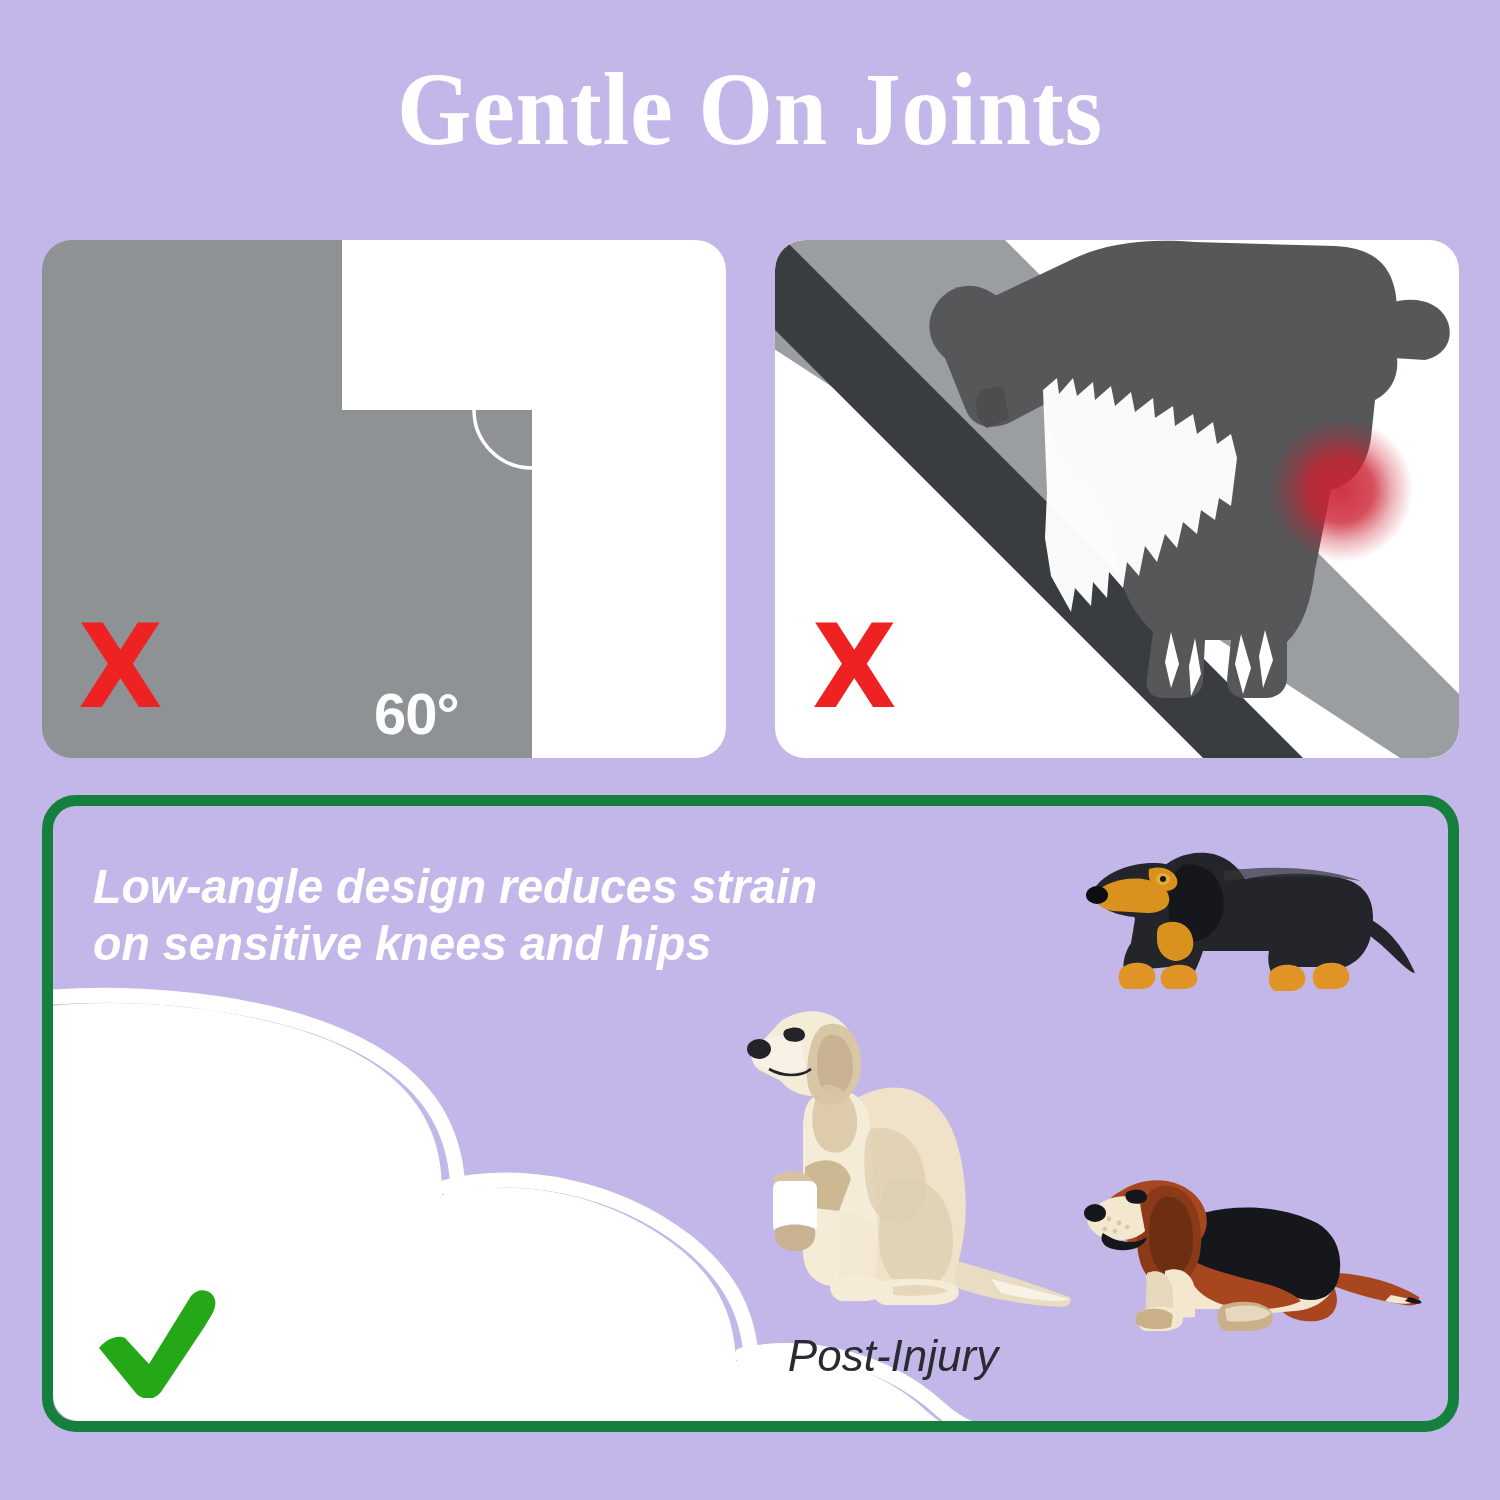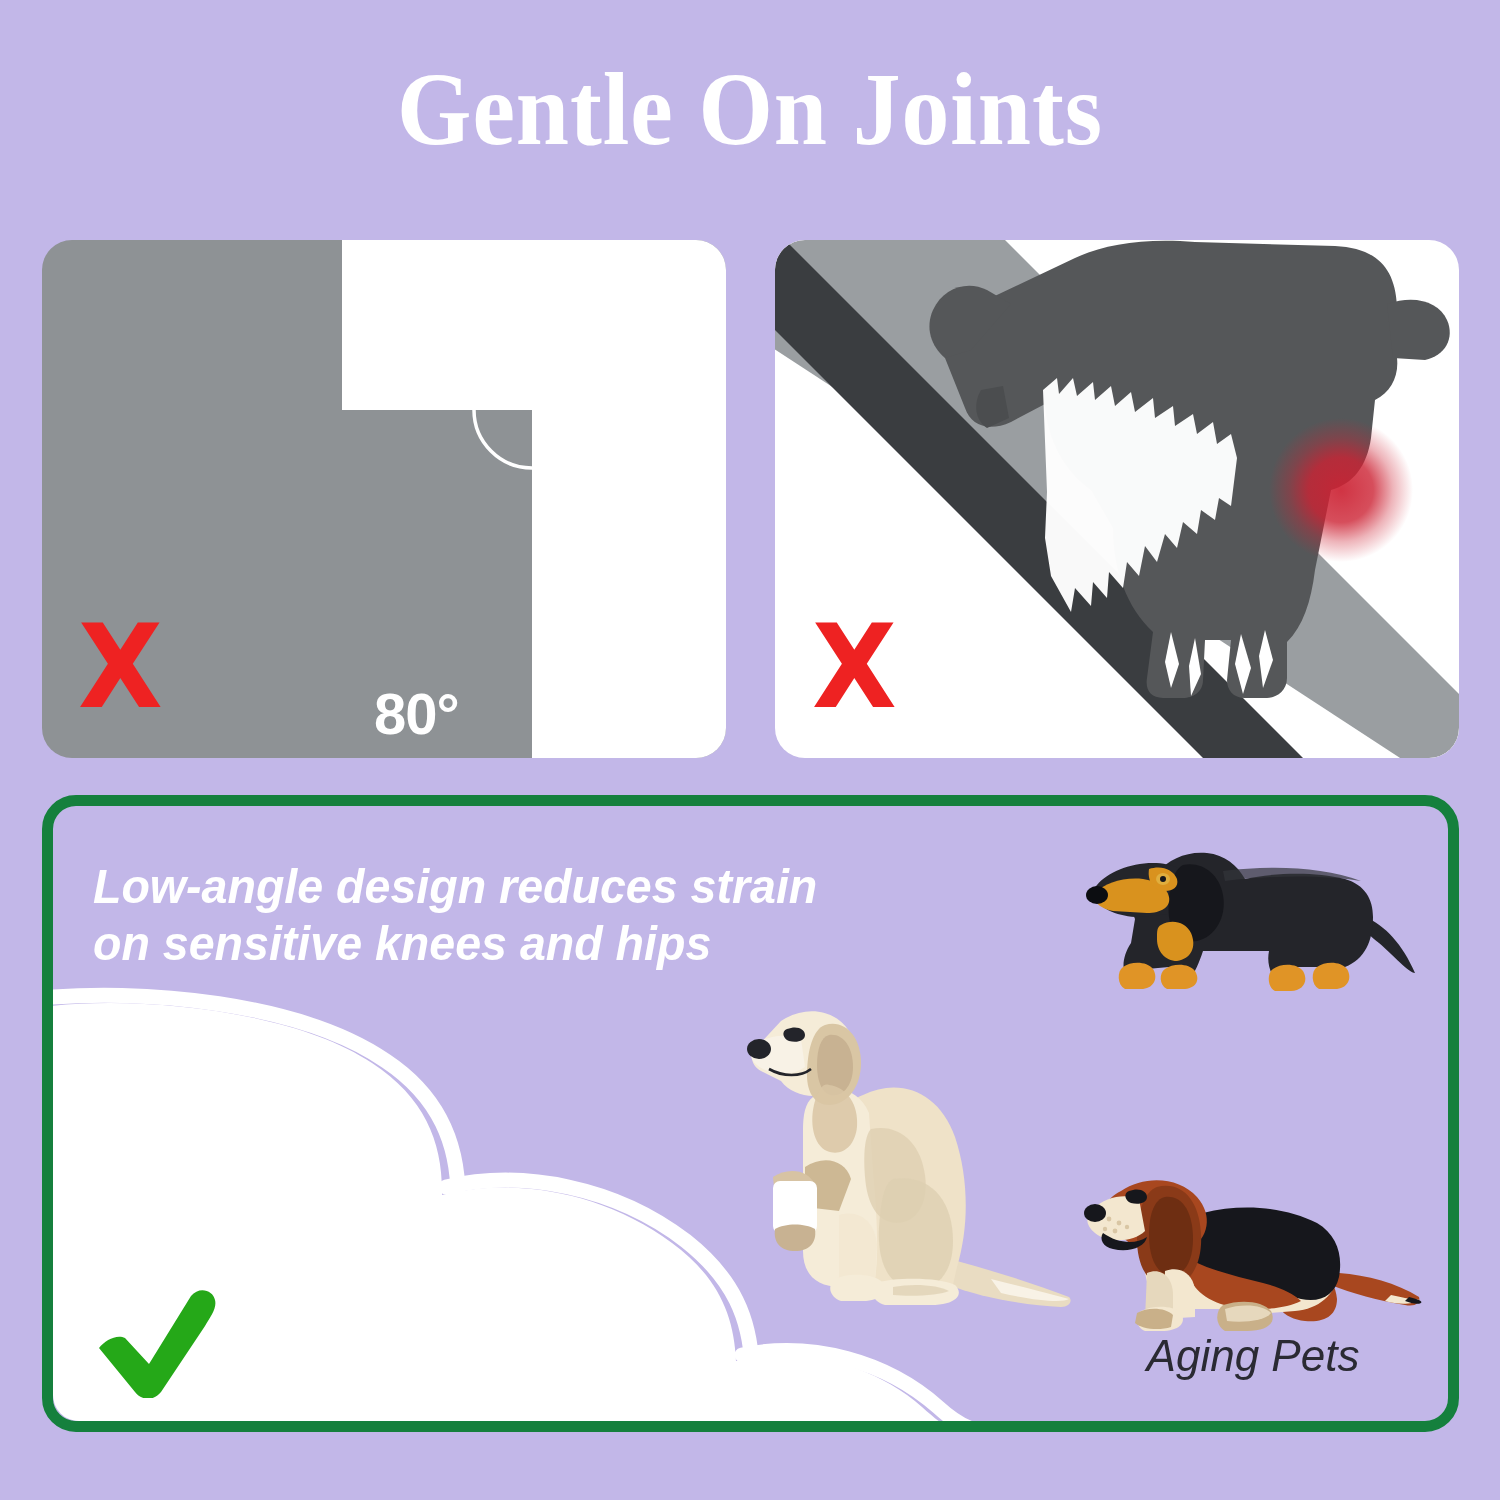--- a/index.html
+++ b/index.html
@@ -143,21 +143,21 @@
 
     <path d="M300 0 H684 V0 V518 H200 Z" fill="none"></path>
     <path d="M300 0 H684 V300 H490 V170 H300 Z" fill="#ffffff"></path>
     <path d="M684 300 H490 V518 H684 Z" fill="#ffffff"></path>
   </svg>
 
   <svg id="angle-arc" viewBox="0 0 684 518" preserveAspectRatio="none">
     <path d="M432 170 A 58 58 0 0 0 490 228" fill="none" stroke="#ffffff" stroke-width="3.5"></path>
   </svg>
 
-  <div id="angle-label">80°</div>
+  <div id="angle-label">60°</div>
 </div>
 
 <div id="x-mark-left">X</div>
 
 <div id="panel-right">
 
   <svg id="ramp-svg" viewBox="0 0 684 518" preserveAspectRatio="none">
     <defs>
       <radialGradient id="painGlow" cx="50%" cy="50%" r="50%">
         <stop offset="0%" stop-color="#cc2233" stop-opacity="0.92"></stop>
@@ -370,20 +370,21 @@
 
       <path d="M96 214 C 116 208 132 220 134 244 L 132 284 L 96 288 Z" fill="#f3e8d2"></path>
 
       <path d="M92 278 C 104 272 128 272 138 280 C 146 290 138 300 120 300 L 98 300 C 86 296 84 284 92 278 Z" fill="#f5ecd8"></path>
 
       <path d="M132 282 C 152 276 196 276 212 284 C 222 294 212 304 188 304 L 142 304 C 128 300 126 288 132 282 Z" fill="#f5ecd8"></path>
 
       <path d="M150 286 C 170 282 196 284 206 290 C 198 294 170 296 150 294 Z" fill="#ddcfb1" opacity="0.7"></path>
     </g>
   </svg>
+  <div class="dog-caption" id="cap-postinjury">Post-Injury</div>
 
   <svg class="dog-fig" id="fig-agingpets" width="360" height="180" viewBox="0 0 360 180">
     <g>
 
       <path d="M266 112 C 294 114 324 122 346 136 C 348 142 342 146 332 144
                C 306 140 278 132 258 124 Z" fill="#a8471f"></path>
       <path d="M318 134 C 330 136 342 140 346 138 C 340 144 326 144 312 140 Z" fill="#f3e7cf"></path>
       <path d="M336 136 C 344 138 350 140 348 142 C 344 144 338 142 332 140 Z" fill="#16171c"></path>
 
       <path d="M206 104 C 236 96 262 112 264 138 C 264 154 252 162 232 160
@@ -430,15 +431,14 @@
       <path d="M92 110 C 108 104 122 114 122 132 L 122 156 L 90 158 Z" fill="#f3e7cf"></path>
       <path d="M74 112 C 88 106 100 116 100 134 L 100 158 L 72 158 Z" fill="#e6d8bd"></path>
 
       <path d="M68 150 C 80 144 100 144 108 152 C 114 162 106 170 88 170 L 72 170 C 62 166 62 154 68 150 Z" fill="#f3e7cf"></path>
       <path d="M64 152 C 74 146 92 146 100 154 L 98 166 C 86 170 68 168 62 162 Z" fill="#c9b089"></path>
 
       <path d="M150 144 C 168 138 190 140 198 150 C 204 162 194 170 174 170 L 152 170 C 142 164 142 150 150 144 Z" fill="#c9b089"></path>
       <path d="M152 148 C 170 142 190 144 198 152 C 192 160 170 162 154 160 Z" fill="#e6d8bd"></path>
     </g>
   </svg>
-  <div class="dog-caption" id="cap-agingpets">Aging Pets</div>
 
 </div>
 
 </body></html>

